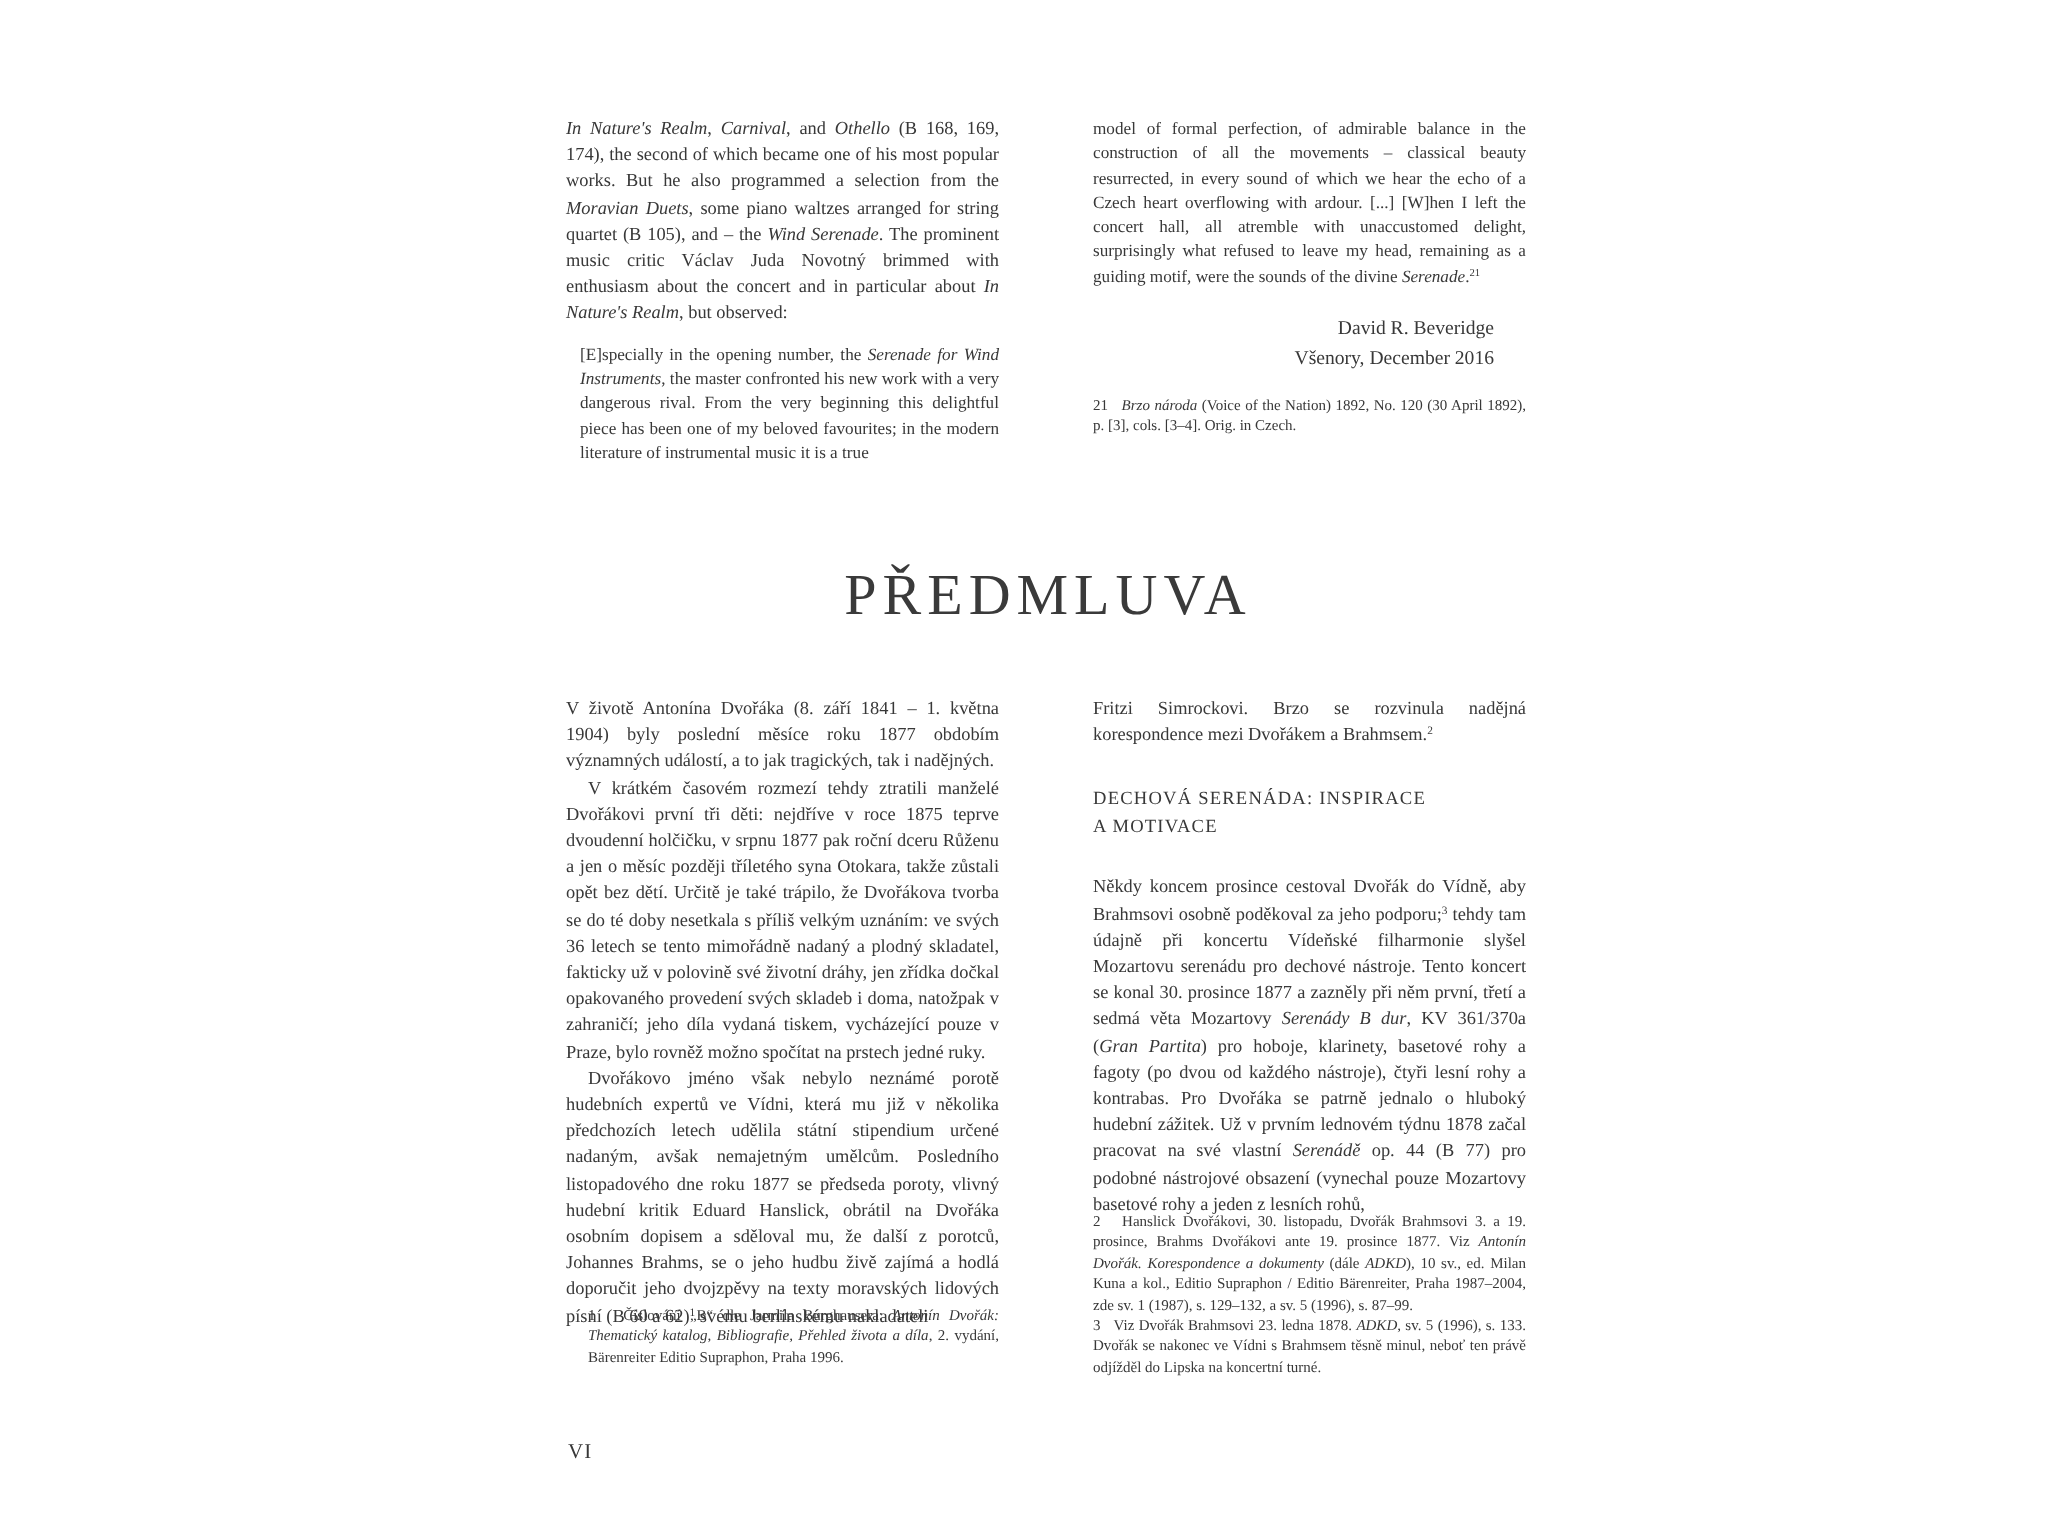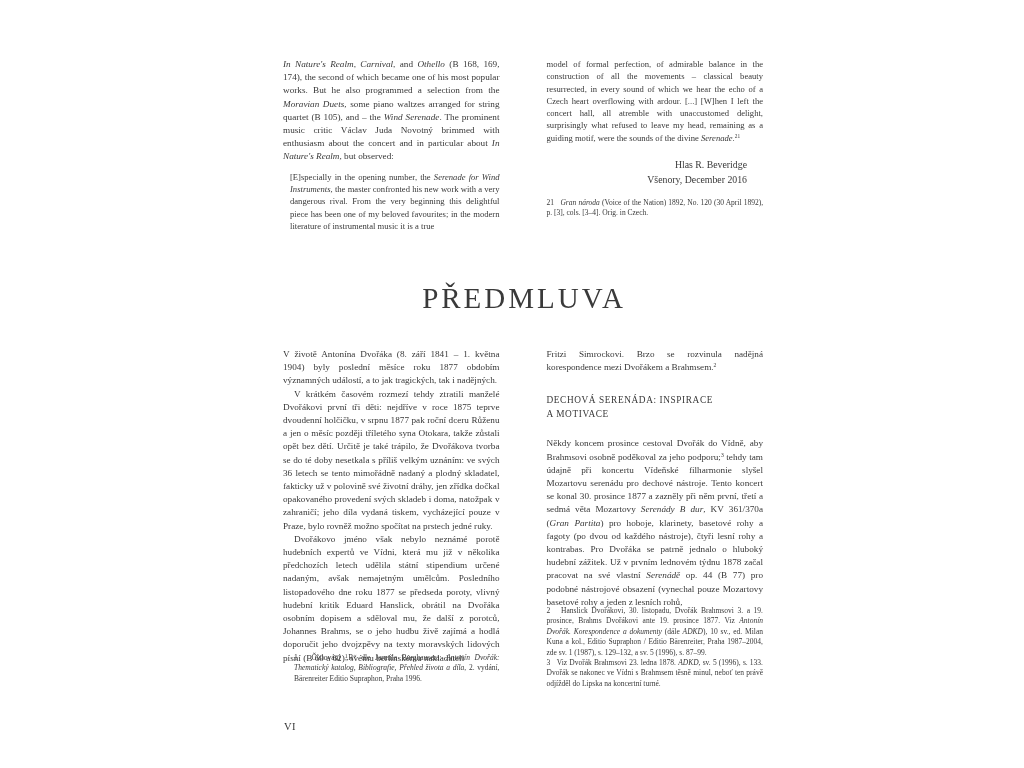--- a/index.html
+++ b/index.html
@@ -37,24 +37,24 @@
 <body>
 
 <div class="top-row">
   <div class="col">
     <p class="body-text"><i>In Nature's Realm</i>, <i>Carnival</i>, and <i>Othello</i> (B 168, 169, 174), the second of which became one of his most popular works. But he also programmed a selection from the <i>Moravian Duets</i>, some piano waltzes arranged for string quartet (B 105), and – the <i>Wind Serenade</i>. The prominent music critic Václav Juda Novotný brimmed with enthusiasm about the concert and in particular about <i>In Nature's Realm</i>, but observed:</p>
     <p class="quote quote-left">[E]specially in the opening number, the <i>Serenade for Wind Instruments</i>, the master confronted his new work with a very dangerous rival. From the very beginning this delightful piece has been one of my beloved favourites; in the modern literature of instrumental music it is a true</p>
   </div>
   <div class="col">
     <p class="quote">model of formal perfection, of admirable balance in the construction of all the movements – classical beauty resurrected, in every sound of which we hear the echo of a Czech heart overflowing with ardour. [...] [W]hen I left the concert hall, all atremble with unaccustomed delight, surprisingly what refused to leave my head, remaining as a guiding motif, were the sounds of the divine <i>Serenade</i>.<sup>21</sup></p>
     <div class="signature">
-      <div>Hlas R. Beveridge</div>
+      <div>David R. Beveridge</div>
       <div>Všenory, December 2016</div>
     </div>
-    <p class="footnote fn-top21">21&nbsp;&nbsp;&nbsp;<i>Gran národa</i> (Voice of the Nation) 1892, No. 120 (30 April 1892), p. [3], cols. [3–4]. Orig. in Czech.</p>
+    <p class="footnote fn-top21">21&nbsp;&nbsp;&nbsp;<i>Brzo národa</i> (Voice of the Nation) 1892, No. 120 (30 April 1892), p. [3], cols. [3–4]. Orig. in Czech.</p>
   </div>
 </div>
 
 <h1 class="chapter-heading">PŘEDMLUVA</h1>
 
 <div class="main-row">
   <div class="col main-col">
     <p class="body-text">V životě Antonína Dvořáka (8. září 1841 – 1. května 1904) byly poslední měsíce roku 1877 obdobím významných událostí, a to jak tragických, tak i nadějných.</p>
     <p class="body-text indent">V krátkém časovém rozmezí tehdy ztratili manželé Dvořákovi první tři děti: nejdříve v roce 1875 teprve dvoudenní holčičku, v srpnu 1877 pak roční dceru Růženu a jen o měsíc později tříletého syna Otokara, takže zůstali opět bez dětí. Určitě je také trápilo, že Dvořákova tvorba se do té doby nesetkala s příliš velkým uznáním: ve svých 36 letech se tento mimořádně nadaný a plodný skladatel, fakticky už v polovině své životní dráhy, jen zřídka dočkal opakovaného provedení svých skladeb i doma, natožpak v zahraničí; jeho díla vydaná tiskem, vycházející pouze v Praze, bylo rovněž možno spočítat na prstech jedné ruky.</p>
     <p class="body-text indent">Dvořákovo jméno však nebylo neznámé porotě hudebních expertů ve Vídni, která mu již v několika předchozích letech udělila státní stipendium určené nadaným, avšak nemajetným umělcům. Posledního listopadového dne roku 1877 se předseda poroty, vlivný hudební kritik Eduard Hanslick, obrátil na Dvořáka osobním dopisem a sděloval mu, že další z porotců, Johannes Brahms, se o jeho hudbu živě zajímá a hodlá doporučit jeho dvojzpěvy na texty moravských lidových písní (B 60 a 62)<sup>1</sup> svému berlínskému nakladateli</p>

